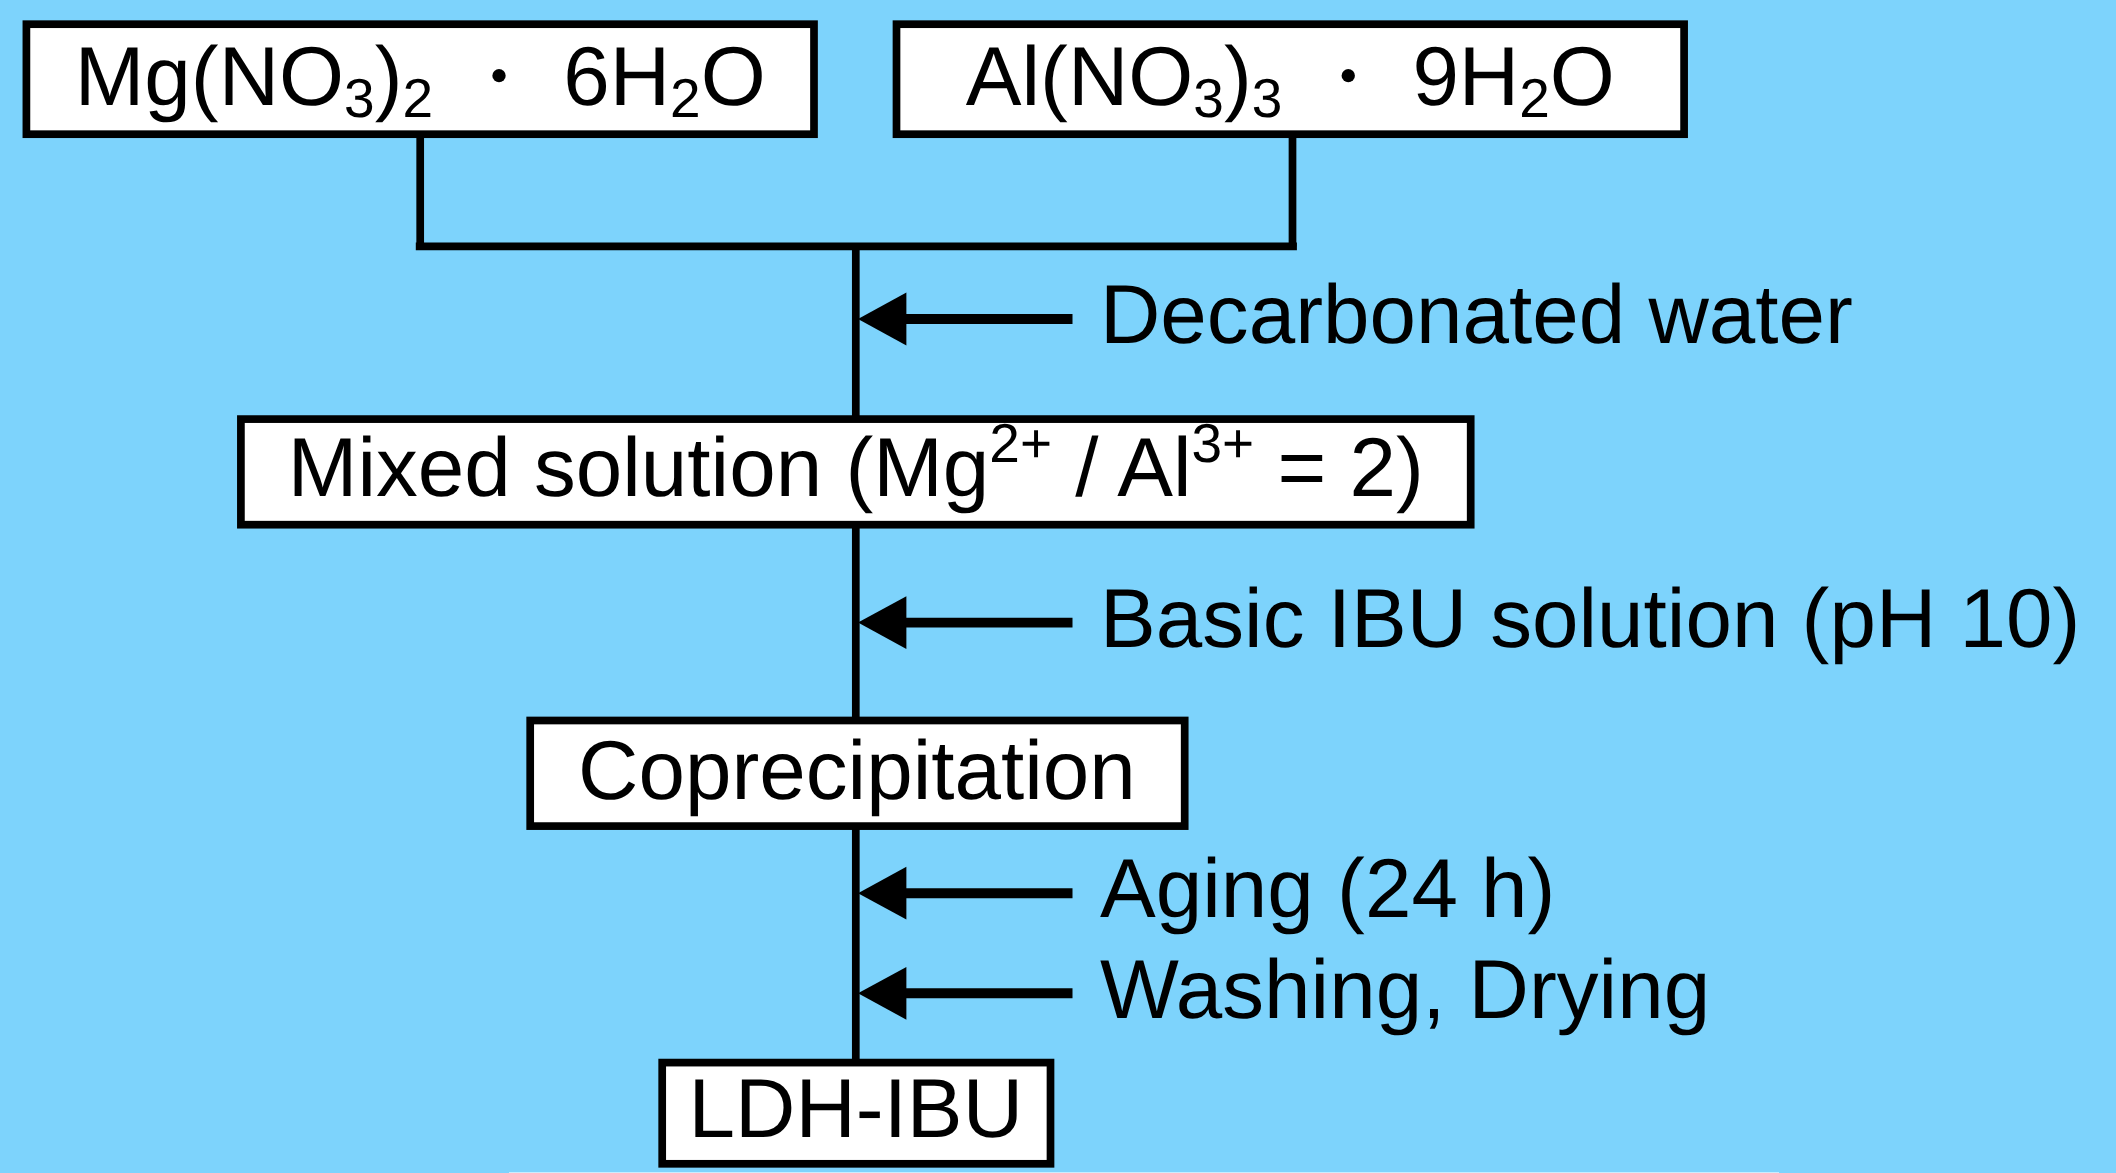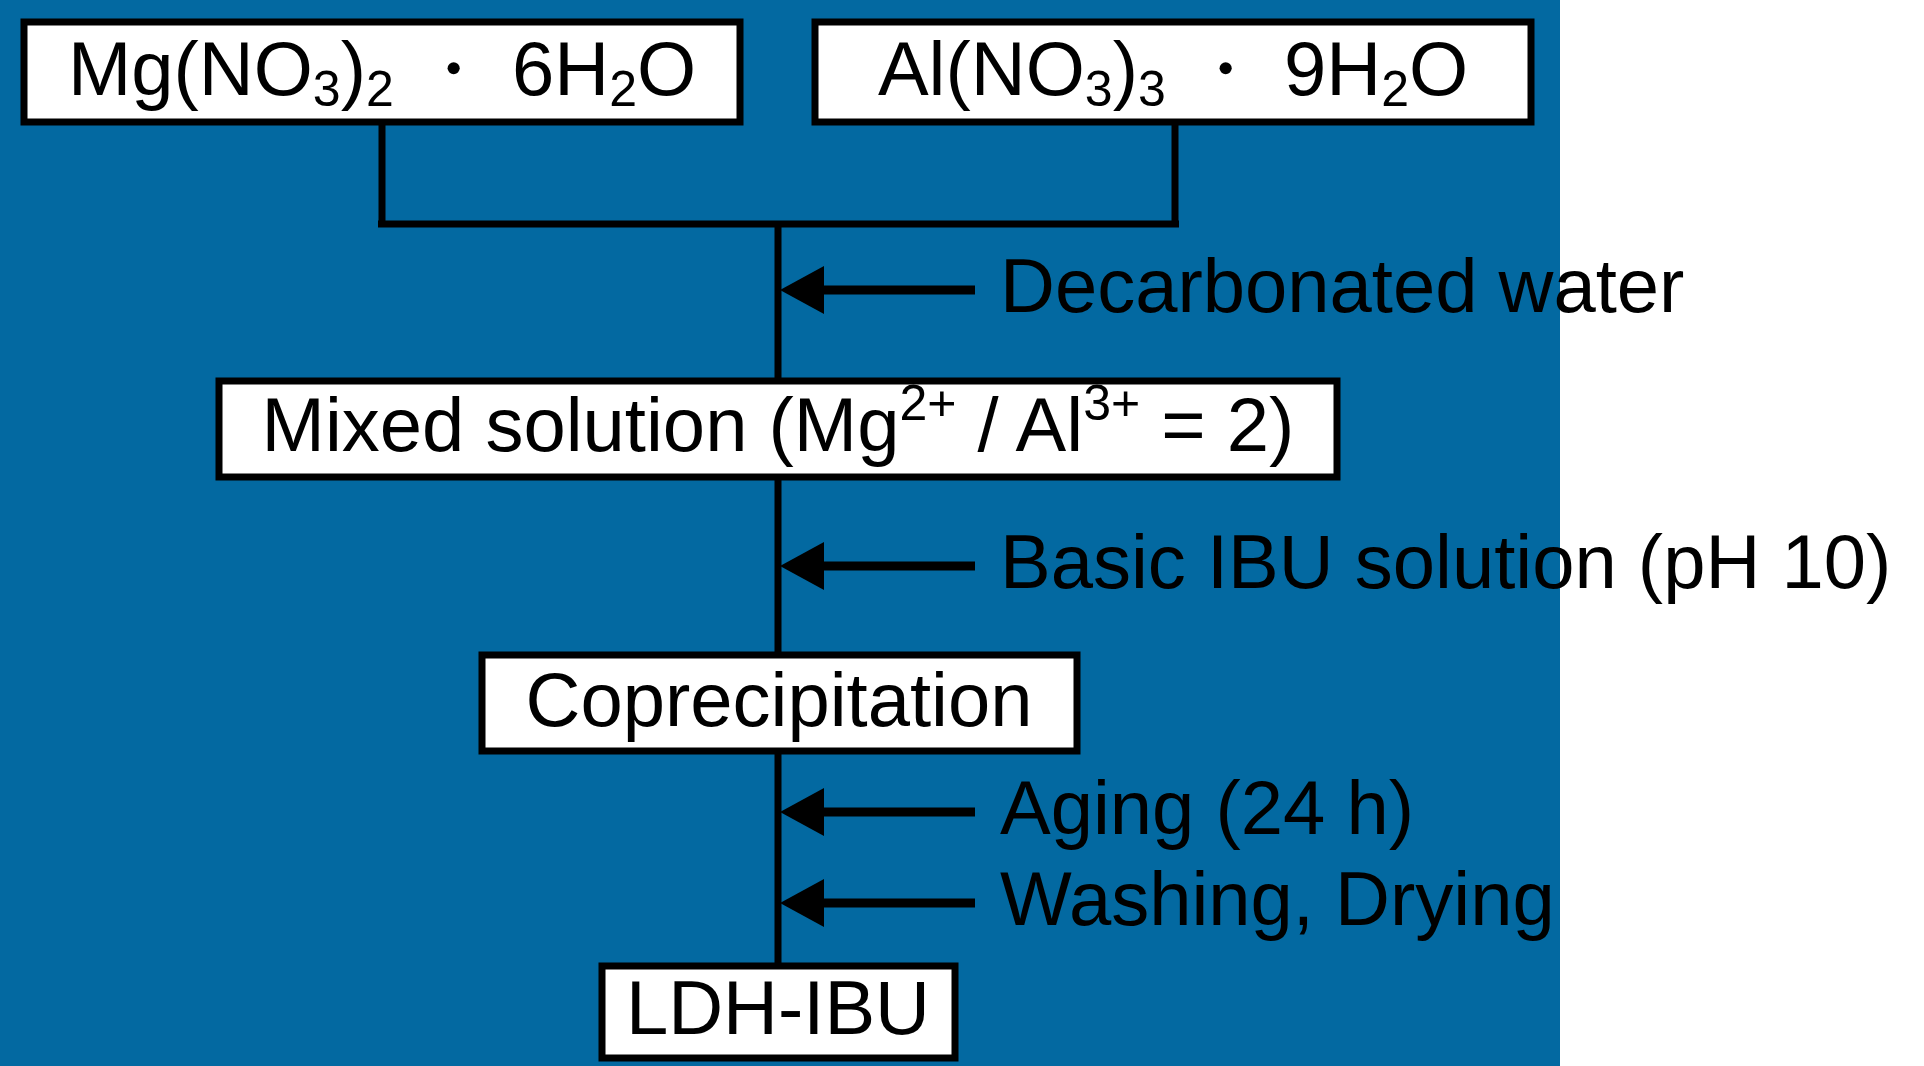--- a/index.html
+++ b/index.html
@@ -8,23 +8,23 @@
     background: #ffffff;
   }
   body {
     width: 1924px;
     height: 1066px;
     overflow: hidden;
     font-family: "Liberation Sans", sans-serif;
   }
   #flowchart-root {
     position: relative;
-    width: 1560px;
+    width: 1924px;
     height: 1066px;
-    background: #0369a1;
+    background: #7dd3fc;
   }
   svg.chart-svg {
     position: absolute;
     left: 0;
     top: 0;
     width: 1924px;
     height: 1066px;
     display: block;
   }
   .box-rect {

